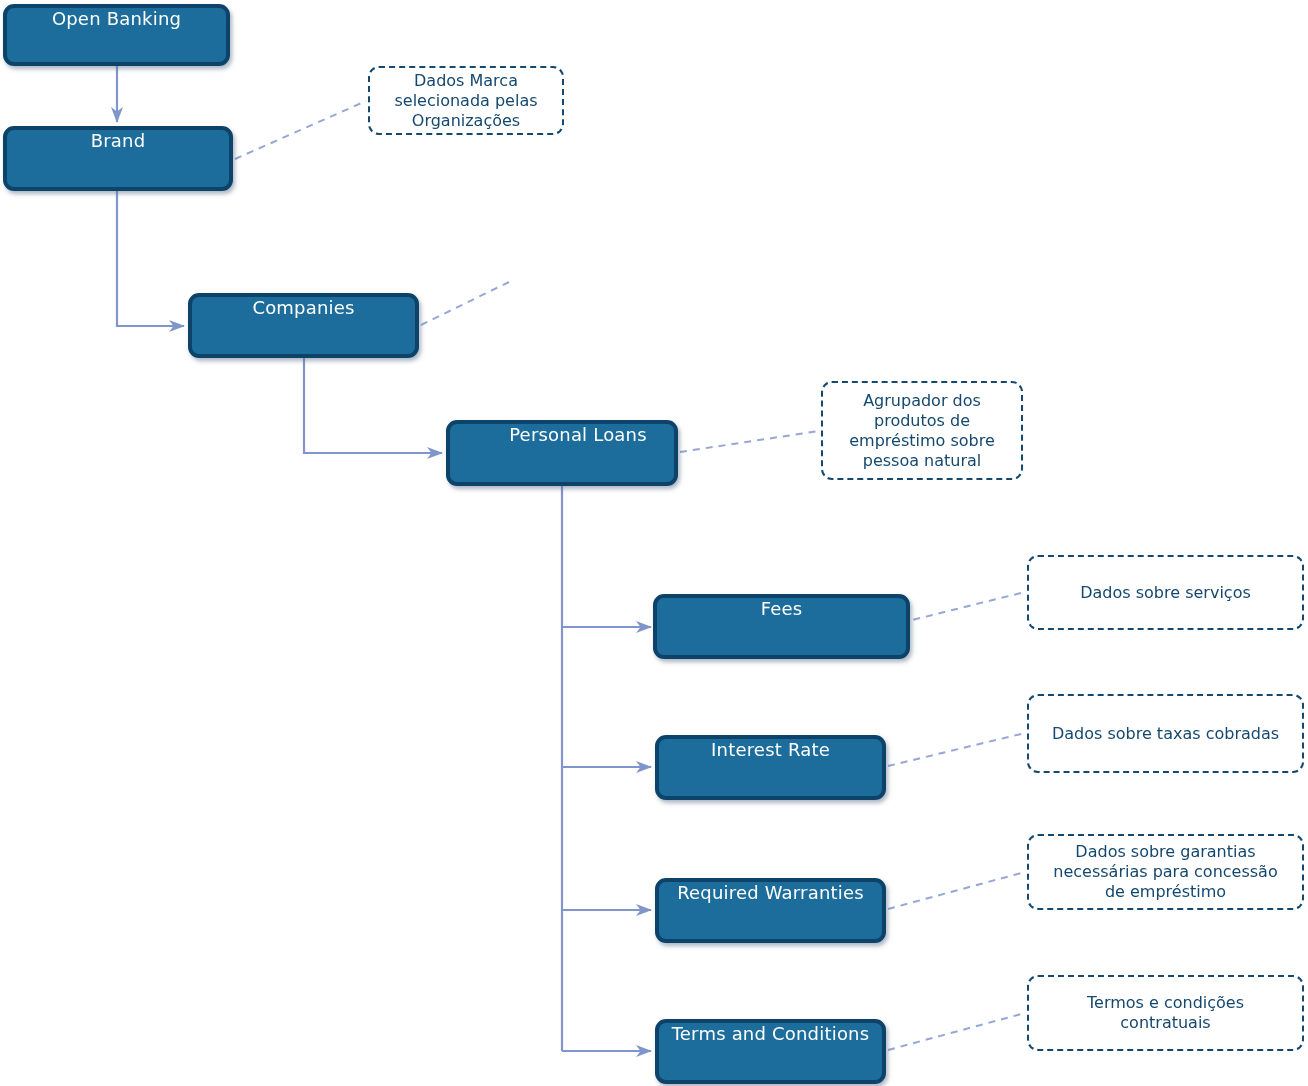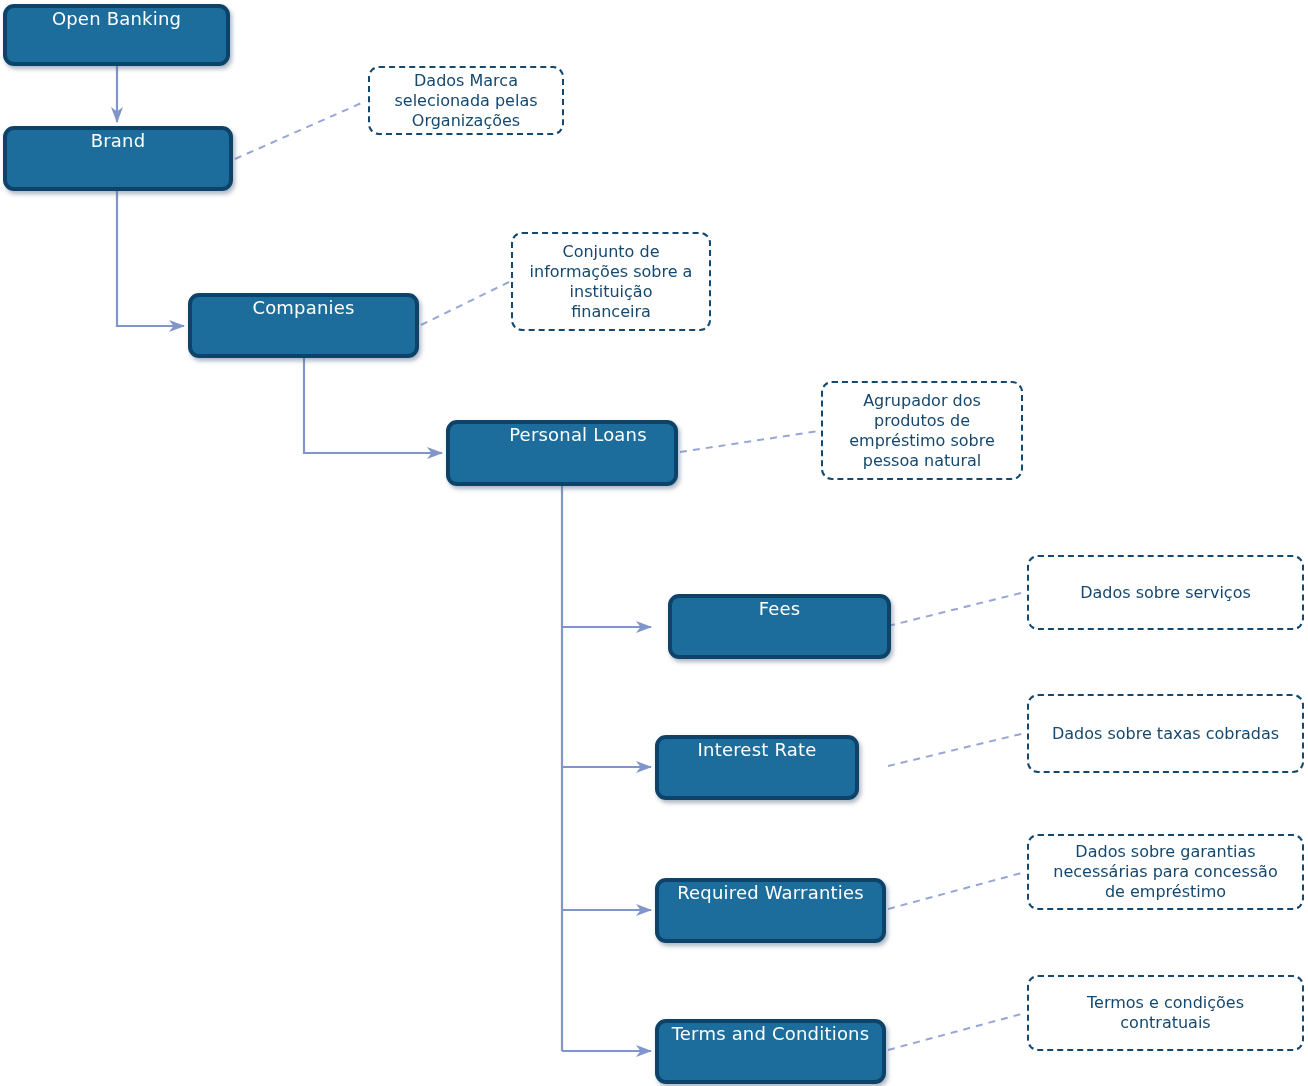--- a/index.html
+++ b/index.html
@@ -41,22 +41,22 @@
     text-align:center;
     white-space:pre-line;
     background:var(--background);
     padding:4px 6px;
   }
   
   .n-open-banking{left:3px;top:4px;width:227px;height:62px;}
   .n-brand{left:3px;top:126px;width:230px;height:65px;}
   .n-companies{left:188px;top:293px;width:231px;height:65px;}
   .n-personal-loans{left:446px;top:420px;width:232px;height:66px;padding-left:32px;}
-  .n-fees{left:668px;top:594px;width:223px;height:65px;}
-  .n-interest-rate{left:655px;top:735px;width:204px;height:65px;}
+  .n-fees{left:653px;top:594px;width:257px;height:65px;}
+  .n-interest-rate{left:655px;top:735px;width:231px;height:65px;}
   .n-required-warranties{left:655px;top:878px;width:231px;height:65px;}
   .n-terms-and-conditions{left:655px;top:1019px;width:231px;height:65px;}
   
   .t-brand{left:368px;top:66px;width:196px;height:69px;}
   .t-companies{left:511px;top:232px;width:200px;height:99px;}
   .t-personal-loans{left:821px;top:381px;width:202px;height:99px;}
   .t-fees{left:1027px;top:555px;width:277px;height:75px;}
   .t-interest-rate{left:1027px;top:694px;width:277px;height:79px;}
   .t-required-warranties{left:1027px;top:834px;width:277px;height:76px;}
   .t-terms-and-conditions{left:1027px;top:975px;width:277px;height:76px;}
@@ -114,26 +114,20 @@
   </div>
   <div class="node n-required-warranties">
     <span>Required Warranties</span>
   </div>
 
   <div class="note t-brand">
     <span>Dados Marca
 selecionada pelas
 Organizações</span>
   </div>
-  <div class="note t-companies">
-    <span>Conjunto de
-informações sobre a
-instituição
-financeira</span>
-  </div>
   <div class="note t-personal-loans">
     <span>Agrupador dos
 produtos de
 empréstimo sobre
 pessoa natural</span>
   </div>
   <div class="note t-fees">
     <span>Dados sobre serviços</span>
   </div>
   <div class="note t-interest-rate">

